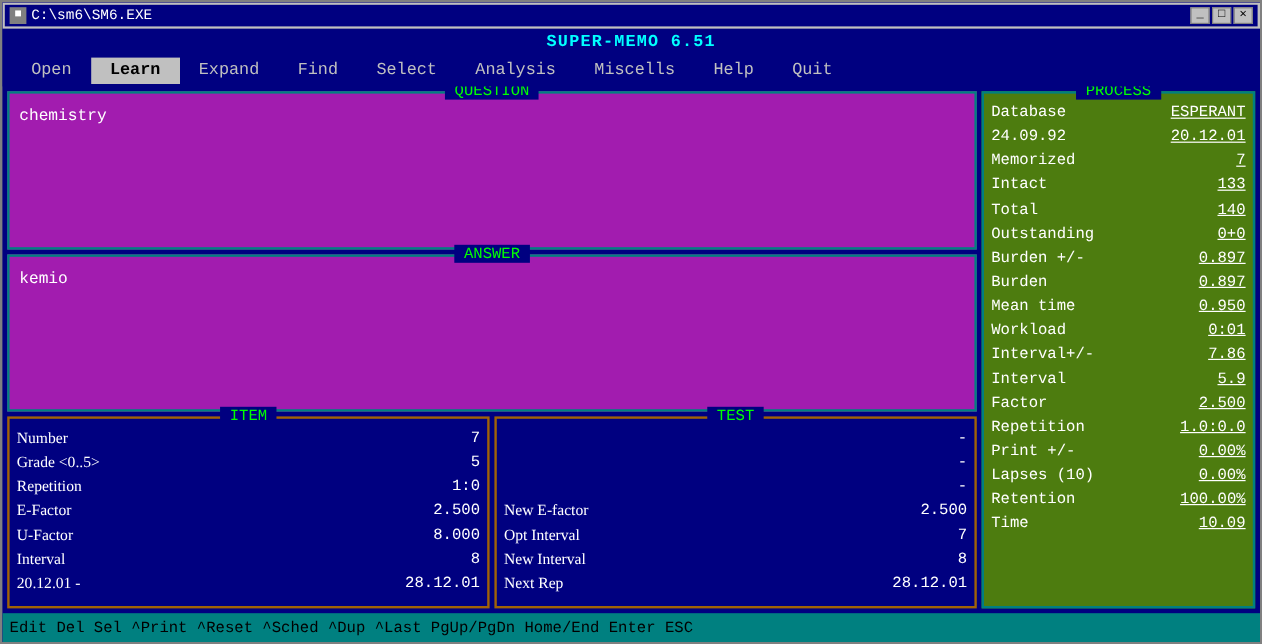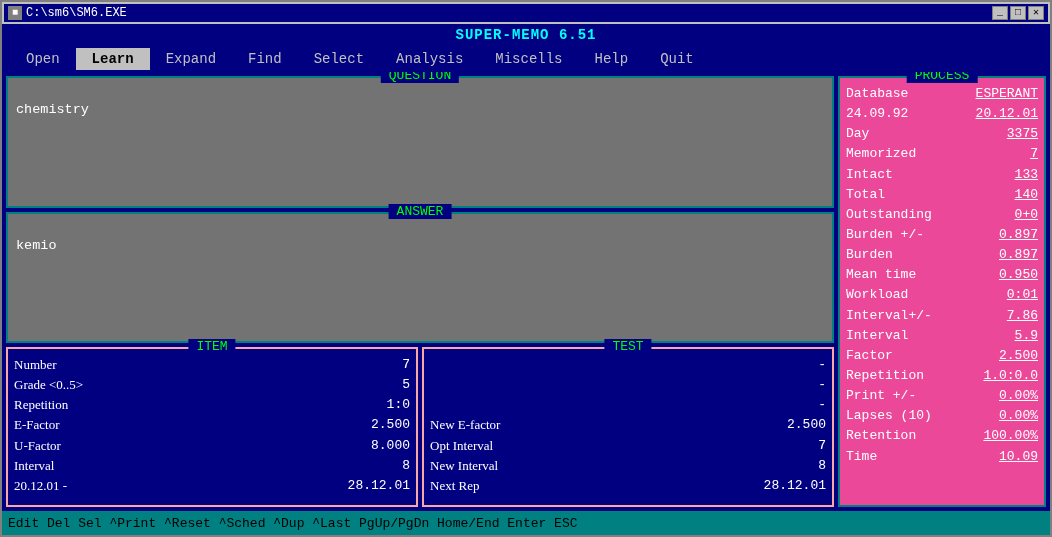--- a/index.html
+++ b/index.html
@@ -91,51 +91,51 @@
     .left-panel {
       flex: 1;
       display: flex;
       flex-direction: column;
       gap: 4px;
     }
 
     
     .qa-panel {
       border: 2px solid #008080;
-      background: #737373;
+      background: #a21caf;
       flex: 1;
       position: relative;
     }
     .panel-label {
       position: absolute;
       top: -10px;
       left: 50%;
       transform: translateX(-50%);
       background: #000080;
       color: #00ff00;
       font-size: 13px;
       padding: 0 8px;
       white-space: nowrap;
     }
     .panel-content {
       padding: 8px;
       color: #ffffff;
       font-size: 13.5px;
-      margin-top: 16px;
+      margin-top: 4px;
     }
 
     
     .bottom-panels {
       display: flex;
       gap: 4px;
       height: 160px;
     }
 
     .item-panel, .test-panel {
-      border: 2px solid #fca5a5;
+      border: 2px solid #a16207;
       background: #000080;
       position: relative;
       padding: 6px 6px 4px 6px;
       flex: 1;
     }
     .item-panel-label {
       position: absolute;
       top: -10px;
       left: 50%;
       transform: translateX(-50%);
@@ -149,23 +149,23 @@
       justify-content: space-between;
       font-size: 13px;
       color: #ffffff;
       line-height: 1.55;
     }
     .item-row .key { color: #ffffff; font-family: Liberation Serif, serif; }
     .item-row .val { color: #ffffff; }
 
     
     .right-panel {
-      width: 208px;
+      width: 228px;
       border: 2px solid #008080;
-      background: #ec4899;
+      background: #4d7c0f;
       position: relative;
       padding: 6px;
       font-size: 13px;
     }
     .process-label {
       position: absolute;
       top: -10px;
       left: 50%;
       transform: translateX(-50%);
       background: #000080;
@@ -333,24 +333,20 @@
       <div id="process-rows">
           <div class="process-row">
             <span class="key">Database</span>
             <span class="val">ESPERANT</span>
           </div>
           <div class="process-row">
             <span class="key">24.09.92</span>
             <span class="val">20.12.01</span>
           </div>
           <div class="process-row">
-            <span class="key">Day</span>
-            <span class="val">3375</span>
-          </div>
-          <div class="process-row">
             <span class="key">Memorized</span>
             <span class="val">7</span>
           </div>
           <div class="process-row">
             <span class="key">Intact</span>
             <span class="val">133</span>
           </div>
           <div class="process-row">
             <span class="key">Total</span>
             <span class="val">140</span>

